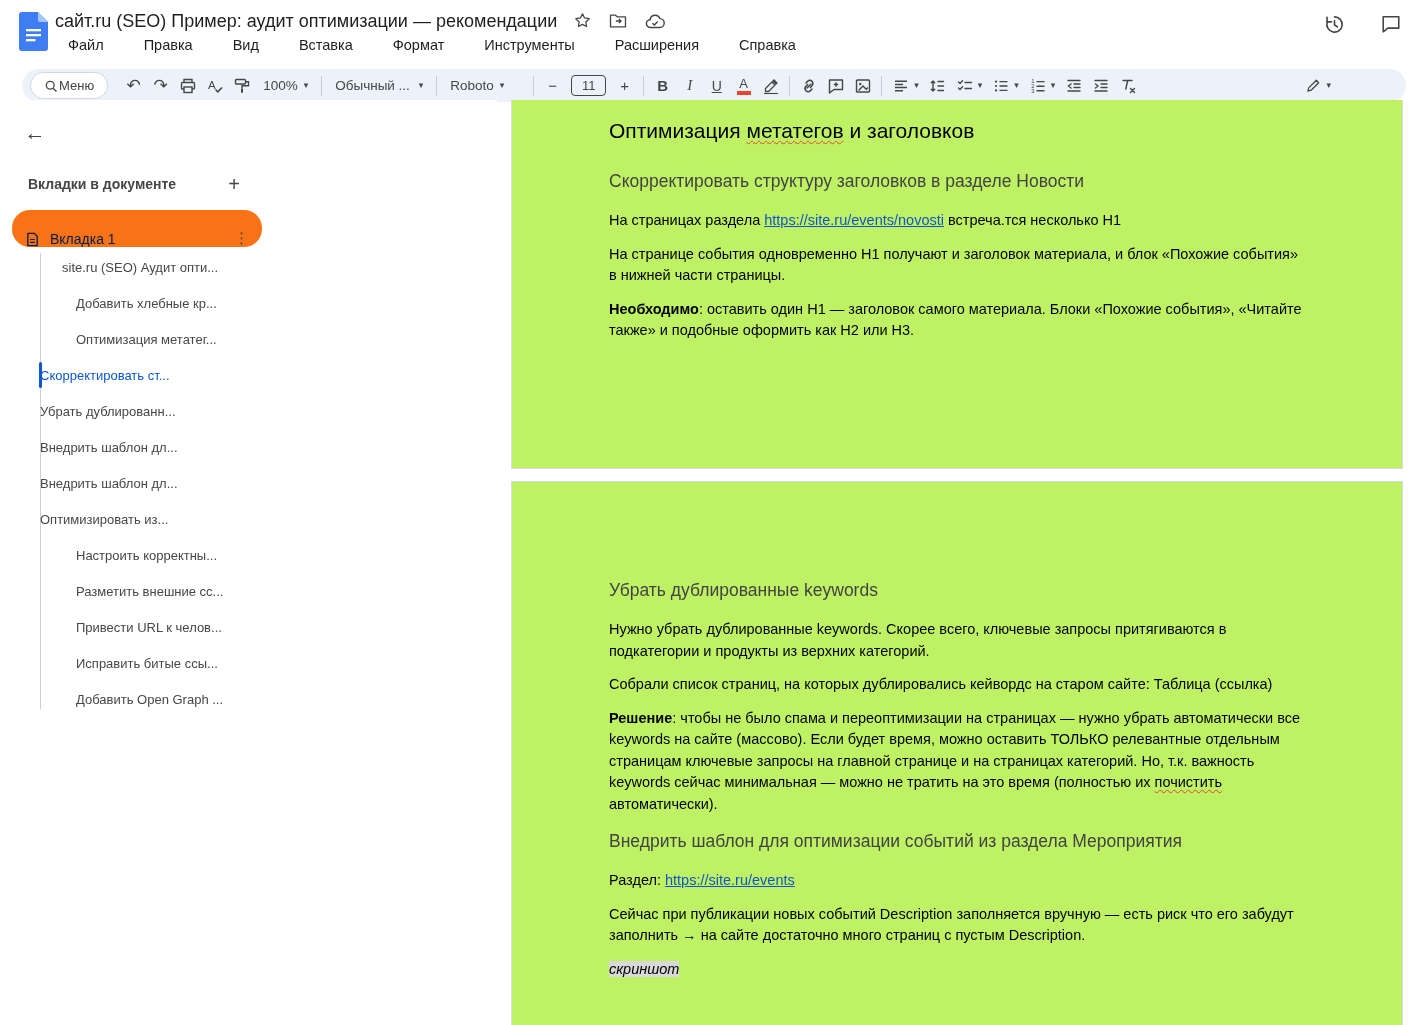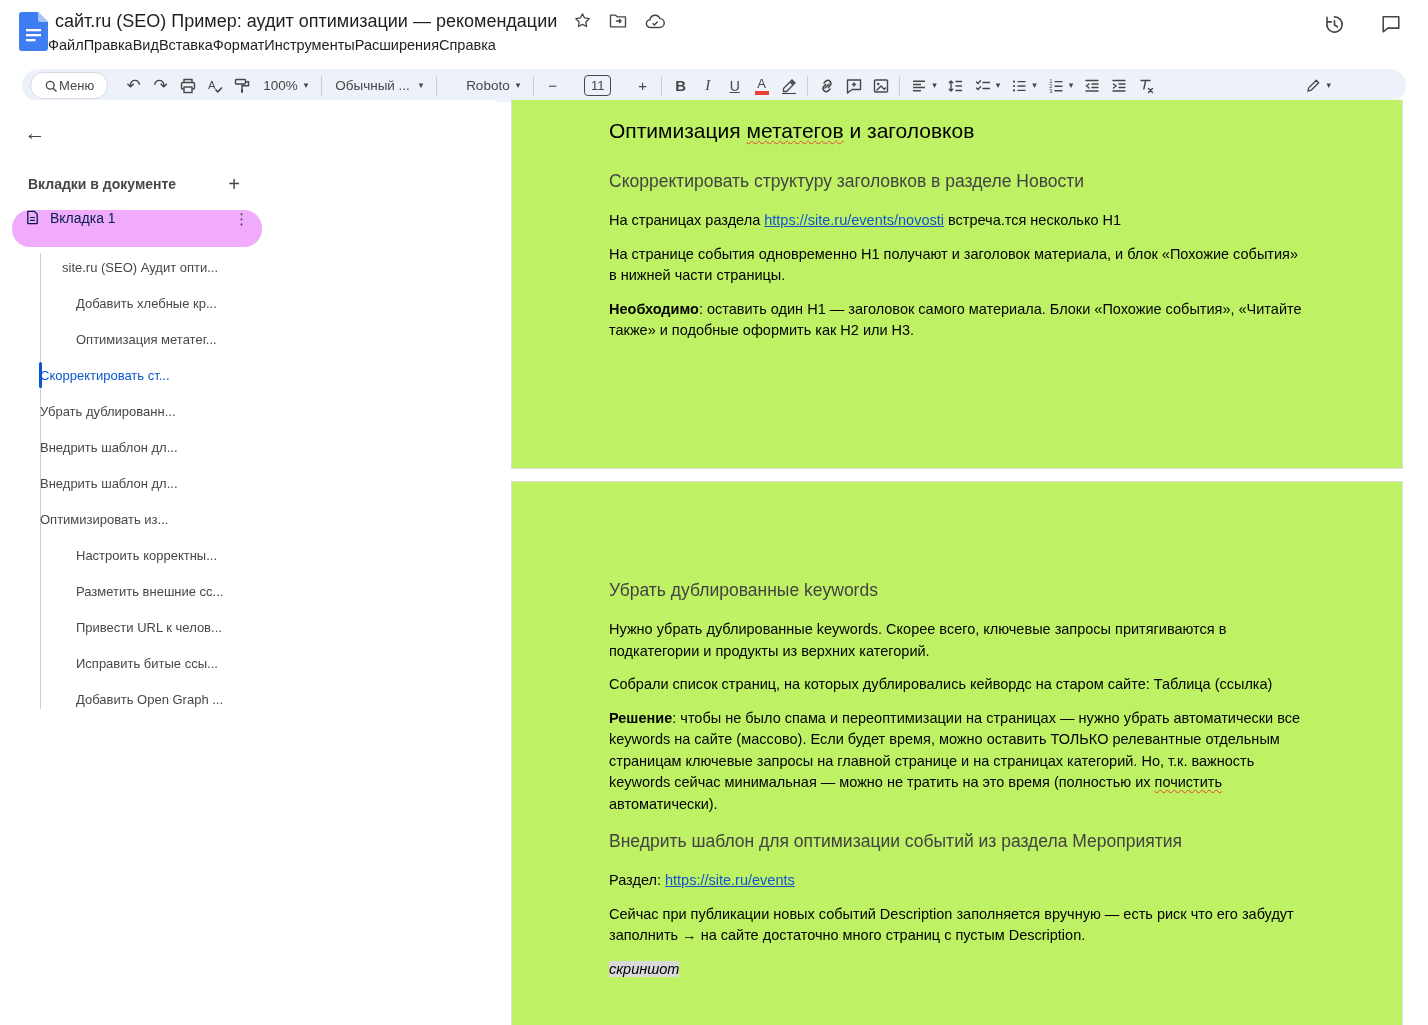--- a/index.html
+++ b/index.html
@@ -5,52 +5,52 @@
   *{box-sizing:border-box;margin:0;padding:0}
   html,body{width:1428px;height:1025px;overflow:hidden;background:#fff;
     font-family:"Liberation Sans",sans-serif;color:#1f1f1f}
   
   .header{position:absolute;top:0;left:0;right:0;height:64px;background:#fff}
   .docs-logo{position:absolute;left:19px;top:12px;cursor:pointer}
   .title-row{position:absolute;left:55px;top:11px;display:flex;align-items:flex-start;gap:16px}
   .doc-title{font-size:18px;color:#1f1f1f;white-space:nowrap}
   .title-ic{display:flex;align-items:center;justify-content:center;color:#444746;cursor:pointer}
   .menubar{position:absolute;left:48px;top:35px;display:flex}
-  .menubar .mi{padding:2px 0;font-size:14.5px;color:#1f1f1f;border-radius:4px;cursor:pointer}
+  .menubar .mi{padding:2px 20px;font-size:14.5px;color:#1f1f1f;border-radius:4px;cursor:pointer}
   .header-icons{position:absolute;right:22px;top:9px;display:flex;gap:27px;align-items:center}
   .hic{width:30px;height:30px;display:flex;align-items:center;justify-content:center;border-radius:50%;cursor:pointer}
   
   .toolbar{position:absolute;left:22px;right:22px;top:69px;height:33px;background:#edf2fa;
     border-radius:17px;display:flex;align-items:center;padding:0 8px}
   .menu-pill{display:flex;align-items:center;gap:1px;background:#fff;border:1px solid #d3d8e2;
     border-radius:14px;height:27px;padding:0 13px;font-size:13px;color:#444746;margin-right:12px;cursor:pointer}
   .tb{width:27px;height:27px;display:flex;align-items:center;justify-content:center;border-radius:4px;
     color:#444746;cursor:pointer;flex:0 0 auto}
   .dd{display:flex;align-items:center;gap:6px;padding:0 8px;height:27px;border-radius:4px;
     font-size:13.5px;color:#444746;cursor:pointer;white-space:nowrap}
   .caret{font-size:9px;color:#444746;line-height:1}
   .sep{width:1px;height:20px;background:#c6ccd8;margin:0 5px;flex:0 0 auto}
-  .sizebox{width:27px;height:21px;border:1.4px solid #444746;border-radius:4px;display:flex;
-    align-items:center;justify-content:center;font-size:13px;color:#444746;margin:0 18px;cursor:text}
+  .sizebox{width:35px;height:21px;border:1.4px solid #444746;border-radius:4px;display:flex;
+    align-items:center;justify-content:center;font-size:13px;color:#444746;margin:0 5px;cursor:text}
   .glyph-b{font-weight:700;font-size:15px}
   .glyph-i{font-style:italic;font-size:15px;font-family:"Liberation Serif",serif}
   .glyph-u{font-size:14px;text-decoration:underline}
   .acolor{display:flex;flex-direction:column;align-items:center;line-height:1}
   .acolor .A{font-size:13px;font-weight:400}
   .acolor .bar{width:14px;height:3.5px;background:#e8432f;margin-top:1.5px}
   .arrowchar{font-size:17px;line-height:1}
   
   .sidebar{position:absolute;left:0;top:100px;width:497px;bottom:0;background:#fff}
   .back{position:absolute;left:18px;top:16px;width:34px;height:34px;display:flex;align-items:center;
     justify-content:center;font-size:21px;color:#444746;border-radius:50%;cursor:pointer}
   .tabs-head{position:absolute;left:28px;top:76px;font-size:14px;font-weight:700;color:#444746}
   .plus-btn{position:absolute;left:220px;top:70px;width:28px;height:28px;display:flex;align-items:center;
     justify-content:center;font-size:20px;color:#444746;border-radius:50%;cursor:pointer}
-  .tab-pill{position:absolute;left:12px;top:110px;width:250px;height:37px;background:#f0abfc;
-    border-radius:18px;display:flex;align-items:flex-start;gap:10px;padding:0 13px;cursor:pointer}
+  .tab-pill{position:absolute;left:12px;top:110px;width:250px;height:37px;background:#f97316;
+    border-radius:18px;display:flex;align-items:flex-end;gap:10px;padding:0 13px;cursor:pointer}
   .tab-label{font-size:14px;color:#041e49;flex:1}
   .kebab{font-size:15px;color:#444746;cursor:pointer}
   .outline{position:absolute;left:0;top:149px;width:320px}
   .outline::before{content:'';position:absolute;left:40px;top:4px;bottom:8px;width:1px;background:#ccd0d6}
   .o-item{position:relative;height:36px;display:flex;align-items:center;font-size:13px;color:#474747;cursor:pointer}
   .o-item span{white-space:nowrap}
   .lvl0{padding-left:62px}.lvl1{padding-left:76px}.lvl2{padding-left:40px}
   .o-item.active span{color:#0b57d0}
   .o-item.active::before{content:'';position:absolute;left:39px;top:5px;height:26px;width:3px;
     background:#0b57d0;border-radius:2px}
@@ -180,21 +180,21 @@
     <span class="caret">▾</span>
   </div>
   <div class="sep"></div>
 
   <div class="dd" style="width:104px;justify-content:space-between">
     <span>Обычный ...</span>
     <span class="caret">▾</span>
   </div>
   <div class="sep"></div>
 
-  <div class="dd" style="width:86px;justify-content:flex-end">
+  <div class="dd" style="width:86px;justify-content:flex-start">
     <span>Roboto</span>
     <span class="caret">▾</span>
   </div>
   <div class="sep"></div>
 
   <div class="tb">
       <span style="font-size:15px">−</span>
     </div>
   <div class="sizebox">
       <span>11</span>

